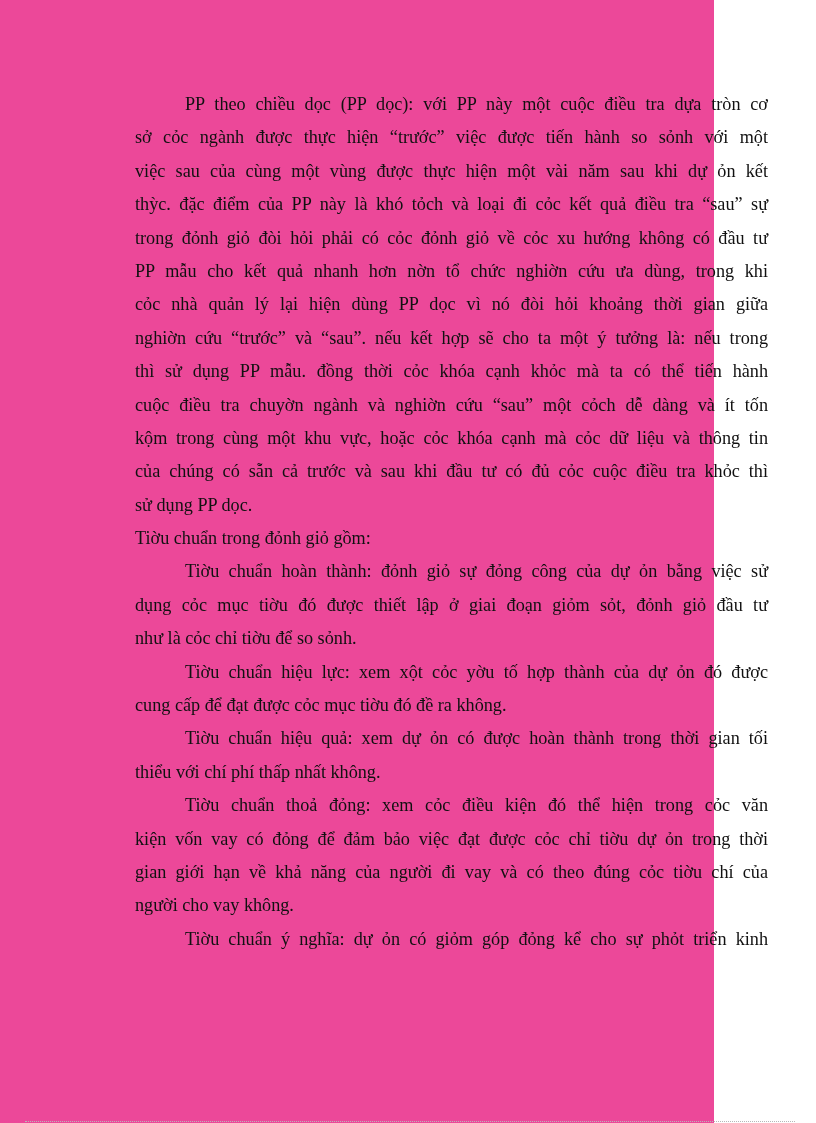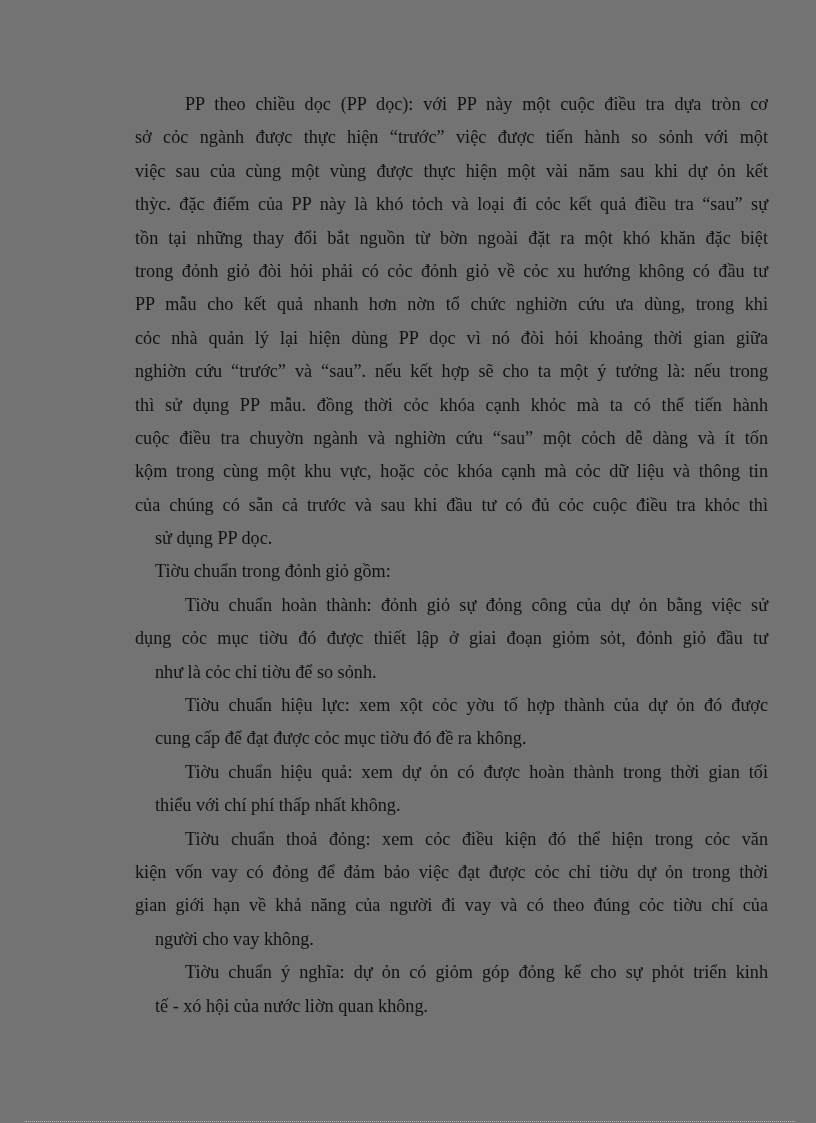--- a/index.html
+++ b/index.html
@@ -12,23 +12,23 @@
       height: 1123px;
       position: relative;
       overflow: hidden;
       font-family: "Liberation Serif", "DejaVu Serif", serif;
       color: #111111;
     }
     .page {
       position: absolute;
       left: 0;
       top: 0;
-      width: 816px;
+      width: 714px;
       height: 1123px;
-      background: #737373;
+      background: #ec4899;
       font-family: Liberation Serif, serif;
     }
     .text-block {
       position: absolute;
       left: 135px;
       top: 88px;
       width: 633px;
     }
     .line {
       height: 33.4px;
@@ -37,21 +37,20 @@
       white-space: nowrap;
       text-align: justify;
       text-align-last: justify;
       overflow: visible;
     }
     .line.indent {
       padding-left: 50px;
     }
     .line.last {
       text-align-last: left;
-      margin-left: 20px;
     }
     .dotted-rule {
       position: absolute;
       left: 25px;
       top: 1121px;
       width: 770px;
       height: 0;
       border-top: 1px dotted #b8b8b8;
     }
   </style>
@@ -59,21 +58,20 @@
 <body>
 
 <div class="page">
   <div class="text-block">
 
     <div>
       <div class="line indent">PP theo chiều dọc (PP dọc): với PP này một cuộc điều tra dựa tròn cơ</div>
       <div class="line">sở cỏc ngành được thực hiện  “trước” việc được tiến hành so sỏnh với một</div>
       <div class="line">việc  sau của cùng một vùng được thực hiện một vài năm sau khi dự ỏn kết</div>
       <div class="line">thỳc. đặc điểm của PP này là khó tỏch và loại đi cỏc kết quả điều tra “sau” sự</div>
-      <div class="line">tồn tại những thay đổi bắt nguồn từ bờn ngoài đặt ra một khó khăn đặc biệt</div>
       <div class="line">trong đỏnh giỏ đòi hỏi phải có cỏc đỏnh giỏ về cỏc xu hướng không có đầu tư</div>
       <div class="line">PP mẫu cho kết quả nhanh hơn nờn tổ chức nghiờn cứu ưa dùng, trong khi</div>
       <div class="line">cỏc nhà quản lý lại hiện dùng PP dọc vì nó đòi hỏi khoảng thời gian giữa</div>
       <div class="line">nghiờn cứu “trước” và “sau”. nếu kết hợp sẽ cho ta một ý tưởng là: nếu trong</div>
       <div class="line">thì sử dụng PP mẫu. đồng thời cỏc khóa cạnh khỏc mà ta có thể tiến hành</div>
       <div class="line">cuộc điều tra chuyờn ngành và nghiờn cứu “sau” một cỏch dễ dàng và ít tốn</div>
       <div class="line">kộm trong cùng một khu vực, hoặc cỏc khóa cạnh mà cỏc dữ liệu và thông tin</div>
       <div class="line">của chúng có sẵn cả trước và sau khi đầu tư có đủ cỏc cuộc điều tra khỏc thì</div>
       <div class="line last">sử dụng PP dọc.</div>
     </div>
@@ -100,19 +98,18 @@
 
     <div>
       <div class="line indent">Tiờu chuẩn thoả đỏng: xem cỏc điều kiện đó thể hiện trong cỏc văn</div>
       <div class="line">kiện vốn vay có đỏng để đảm bảo việc đạt được cỏc chỉ tiờu dự ỏn trong thời</div>
       <div class="line">gian giới hạn về khả năng của người đi vay và có theo đúng cỏc tiờu chí của</div>
       <div class="line last">người cho vay không.</div>
     </div>
 
     <div>
       <div class="line indent">Tiờu chuẩn ý nghĩa: dự ỏn có giỏm góp đỏng kể cho sự phỏt triển kinh</div>
-      <div class="line last">tế - xó hội của nước liờn quan không.</div>
     </div>
 
   </div>
 
   <div class="dotted-rule"></div>
 </div>
 
 </body></html>

